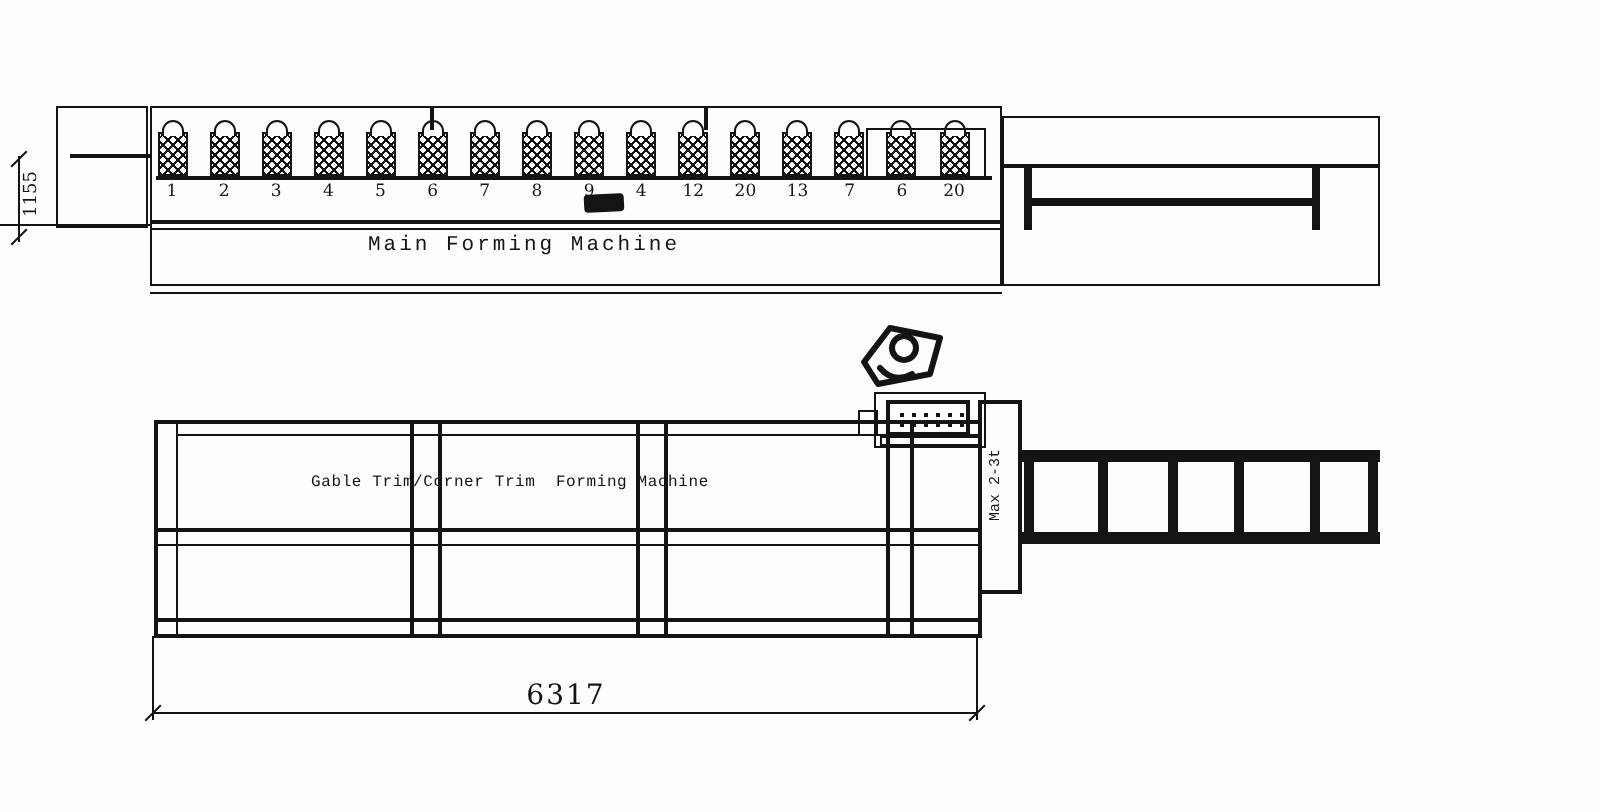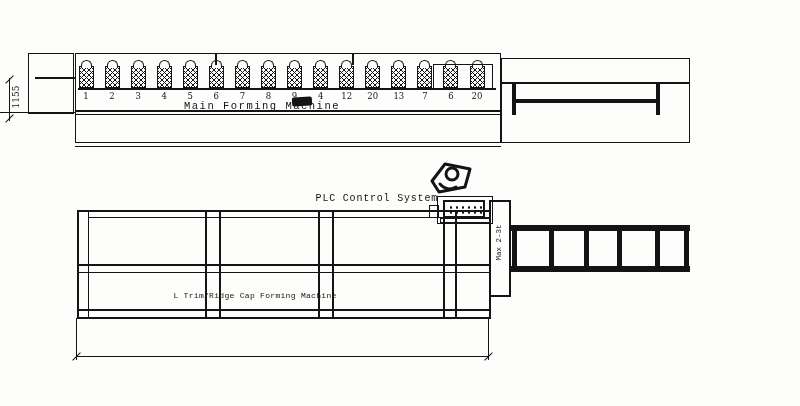--- a/index.html
+++ b/index.html
@@ -119,21 +119,21 @@
 
   <div class="rect" style="left:433px;top:64px;width:60px;height:26px;border-width:1.2px;"></div>
 
   <div class="vline" style="left:215px;top:53px;width:2px;height:12px;"></div>
   <div class="vline" style="left:352px;top:53px;width:2px;height:12px;"></div>
 
   <div class="hline" style="left:292px;top:97px;width:20px;height:9px;transform:rotate(-3deg);border-radius:2px;"></div>
 
   <div class="hline" style="left:75px;top:110px;width:426px;height:1.5px;"></div>
   <div class="hline" style="left:75px;top:114px;width:426px;height:1px;"></div>
-  <div class="label abs" style="left:75px;top:100px;width:374px;text-align:center;font-size:10.5px;letter-spacing:1.5px;">Main Forming Machine</div>
+  <div class="label abs" style="left:75px;top:117px;width:374px;text-align:center;font-size:10.5px;letter-spacing:1.5px;">Main Forming Machine</div>
   <div class="hline" style="left:75px;top:146px;width:426px;height:1px;"></div>
 
   <div class="hline" style="left:0px;top:112px;width:76px;height:1px;"></div>
   <div class="vline" style="left:9px;top:78px;width:1px;height:43px;"></div>
   <div class="tick" style="left:4px;top:79px;"></div>
   <div class="tick" style="left:4px;top:118px;"></div>
   <div class="label serif abs" style="left:-4px;top:92px;width:40px;text-align:center;font-size:9px;transform:rotate(-90deg);">1155</div>
 
   <div class="hline" style="left:77px;top:210px;width:413px;height:2px;"></div>
   <div class="hline" style="left:88px;top:217px;width:402px;height:1.2px;"></div>
@@ -145,48 +145,48 @@
   <div class="vline" style="left:77px;top:210px;width:2px;height:109px;"></div>
   <div class="vline" style="left:88px;top:210px;width:1.2px;height:109px;"></div>
   <div class="vline" style="left:205px;top:210px;width:1.5px;height:108px;"></div>
   <div class="vline" style="left:219px;top:210px;width:1.5px;height:108px;"></div>
   <div class="vline" style="left:318px;top:210px;width:1.5px;height:108px;"></div>
   <div class="vline" style="left:332px;top:210px;width:1.5px;height:108px;"></div>
   <div class="vline" style="left:443px;top:210px;width:1.5px;height:108px;"></div>
   <div class="vline" style="left:455px;top:210px;width:1.5px;height:108px;"></div>
   <div class="vline" style="left:489px;top:200px;width:2px;height:119px;"></div>
 
-  <div class="label abs" style="left:90px;top:291px;width:330px;text-align:center;font-size:8px;letter-spacing:0.3px;">L Trim/Ridge Cap Forming Machine</div>
+  <div class="label abs" style="left:90px;top:237px;width:330px;text-align:center;font-size:8px;letter-spacing:0.3px;">Gable Trim/Corner Trim  Forming Machine</div>
 
   <div class="vline" style="left:509px;top:200px;width:1.5px;height:97px;"></div>
   <div class="hline" style="left:489px;top:200px;width:22px;height:1.5px;"></div>
   <div class="hline" style="left:489px;top:295px;width:22px;height:1.5px;"></div>
   <div class="label abs" style="left:472px;top:237px;width:56px;height:11px;text-align:center;font-size:7.5px;transform:rotate(-90deg);">Max 2-3t</div>
 
   <div class="hline" style="left:510px;top:225px;width:180px;height:6px;"></div>
   <div class="hline" style="left:510px;top:266px;width:180px;height:6px;"></div>
   <div class="rung" style="left:512px;"></div>
   <div class="rung" style="left:549px;"></div>
   <div class="rung" style="left:584px;"></div>
   <div class="rung" style="left:617px;"></div>
   <div class="rung" style="left:655px;"></div>
   <div class="rung" style="left:684px;"></div>
 
   <div class="rect" style="left:437px;top:196px;width:56px;height:28px;border-width:1.3px;"></div>
   <div class="rect" style="left:443px;top:200px;width:42px;height:18px;border-width:2px;"></div>
   <div class="dots"></div>
   <div class="rect" style="left:440px;top:218px;width:50px;height:5px;border-width:1px;"></div>
   <div class="rect" style="left:429px;top:205px;width:10px;height:13px;border-width:1.3px;"></div>
-  <div class="label abs" style="left:300px;top:193px;width:138px;text-align:right;font-size:10px;letter-spacing:0.8px;">PLC Control System</div>
 
   <svg class="abs" style="left:424px;top:160px;" width="54" height="40" viewBox="0 0 54 40">
     <path d="M8 21 L21 4 L46 9 L41 27 L15 32 Z" fill="#fdfdfb" stroke="#141414" stroke-width="3" stroke-linejoin="round"></path>
     <circle cx="28" cy="14" r="6" fill="#fdfdfb" stroke="#141414" stroke-width="3"></circle>
     <path d="M16 24 q7 8 16 3" fill="none" stroke="#141414" stroke-width="3" stroke-linecap="round"></path>
   </svg>
 
   <div class="vline" style="left:76px;top:318px;width:1px;height:42px;"></div>
   <div class="vline" style="left:488px;top:318px;width:1px;height:42px;"></div>
   <div class="hline" style="left:76px;top:356px;width:413px;height:1.2px;"></div>
   <div class="tick" style="left:71px;top:356px;"></div>
   <div class="tick" style="left:483px;top:356px;"></div>
+  <div class="label serif abs" style="left:233px;top:340px;width:100px;text-align:center;font-size:14px;letter-spacing:1px;">6317</div>
 
 </div>
 
 </body></html>

